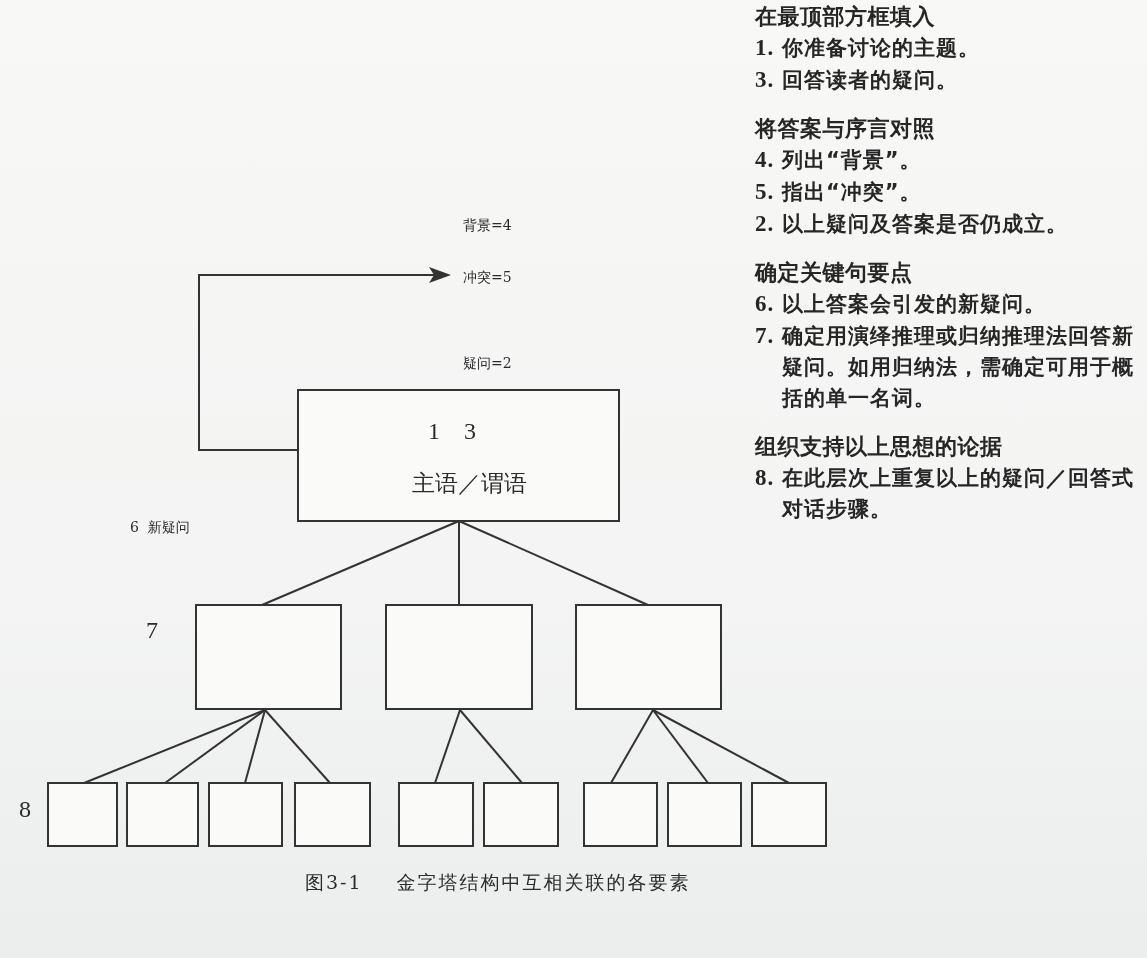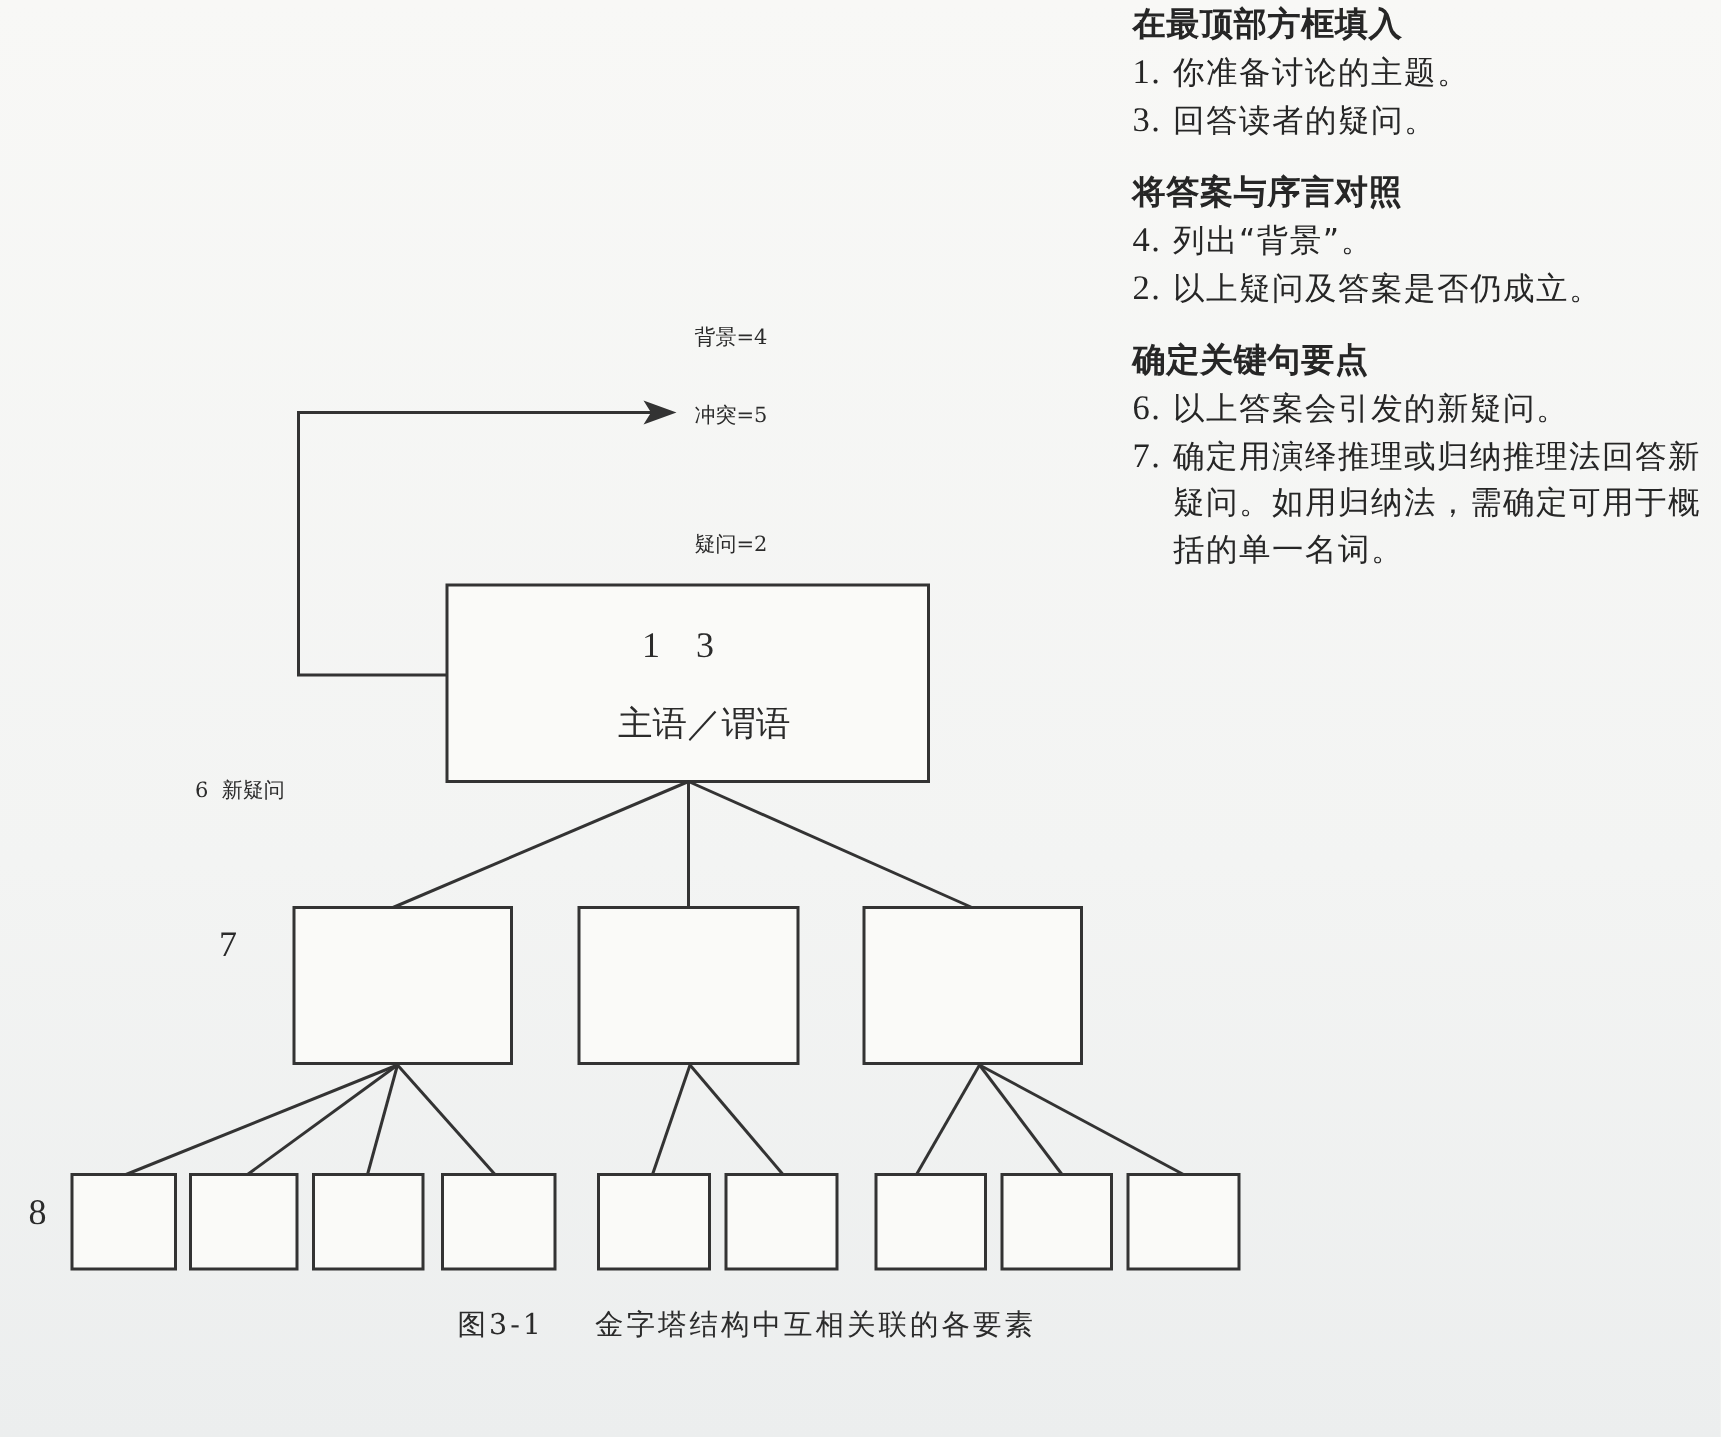--- a/index.html
+++ b/index.html
@@ -23,20 +23,21 @@
       position: absolute; left: 755px; top: 2px; width: 392px;
       font-family: "DejaVu Sans", "Liberation Sans", sans-serif; color: #262626;
     }
     .section { margin-bottom: 18px; }
     .section-title {
       font-weight: bold; font-size: 22px; line-height: 30px; letter-spacing: 0.5px;
     }
     .item {
       font-size: 21px; line-height: 31px; padding-left: 27px; text-indent: -27px;
       letter-spacing: 1px;
+      font-weight: bold;
     }
     .item .n { display: inline-block; width: 27px; text-indent: 0; font-family: "Liberation Serif", serif; font-size: 23px; }
     .caption {
       position: absolute; left: 305px; top: 870px; font-size: 19px; letter-spacing: 2px;
       font-family: "DejaVu Serif", "Liberation Serif", serif; color: #2b2b2b;
       white-space: nowrap;
     }
     .caption .fig { margin-right: 34px; }
   </style>
 </head>
@@ -97,24 +98,29 @@
 
 <div class="notes">
   <div class="section">
     <div class="section-title">在最顶部方框填入</div>
     <div class="item"><span class="n">1.</span><span>你准备讨论的主题。</span></div>
     <div class="item"><span class="n">3.</span><span>回答读者的疑问。</span></div>
   </div>
   <div class="section">
     <div class="section-title">将答案与序言对照</div>
     <div class="item"><span class="n">4.</span><span>列出“背景”。</span></div>
+    <div class="item"><span class="n">5.</span><span>指出“冲突”。</span></div>
     <div class="item"><span class="n">2.</span><span>以上疑问及答案是否仍成立。</span></div>
   </div>
   <div class="section">
     <div class="section-title">确定关键句要点</div>
     <div class="item"><span class="n">6.</span><span>以上答案会引发的新疑问。</span></div>
     <div class="item"><span class="n">7.</span><span>确定用演绎推理或归纳推理法回答新疑问。如用归纳法，需确定可用于概括的单一名词。</span></div>
+  </div>
+  <div class="section">
+    <div class="section-title">组织支持以上思想的论据</div>
+    <div class="item"><span class="n">8.</span><span>在此层次上重复以上的疑问／回答式对话步骤。</span></div>
   </div>
 </div>
 
 <div class="caption">
   <span class="fig">图3-1</span><span>金字塔结构中互相关联的各要素</span>
 </div>
 
 </body></html>

